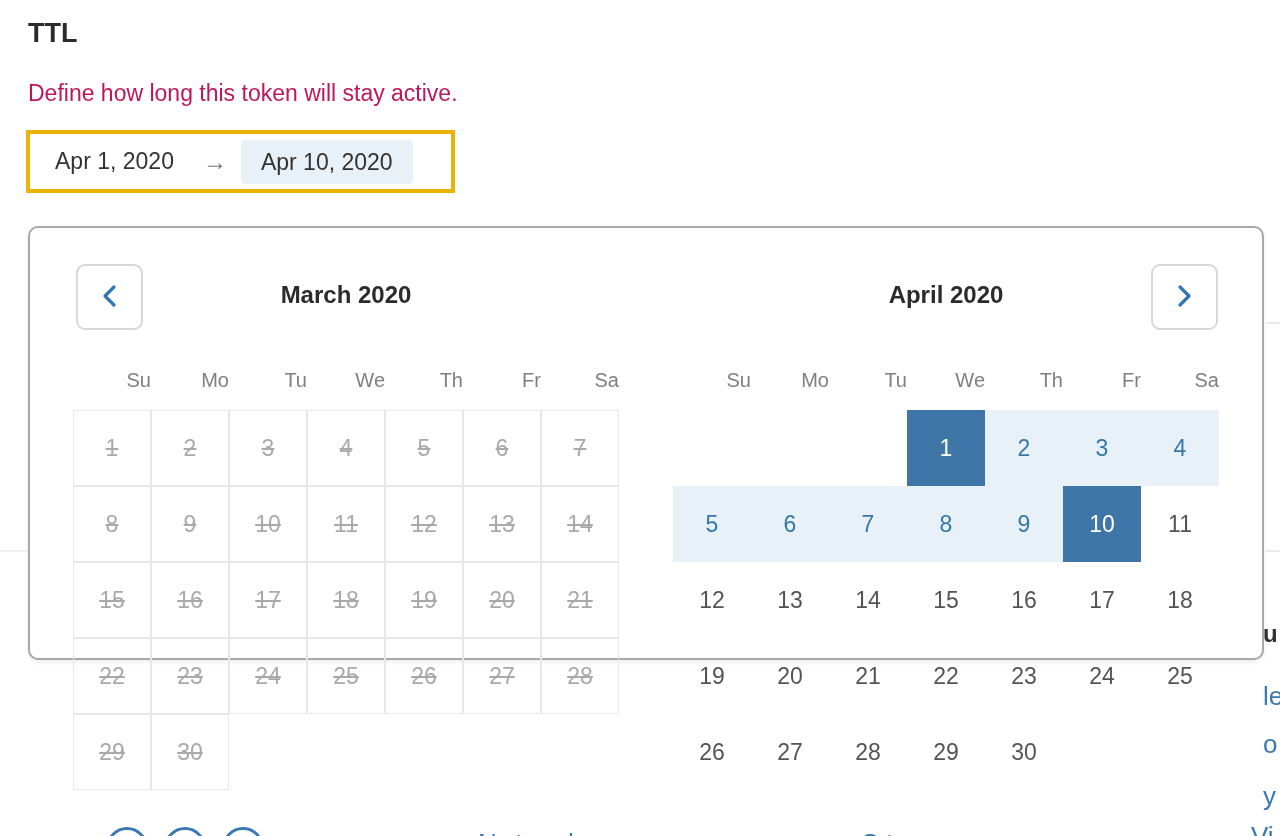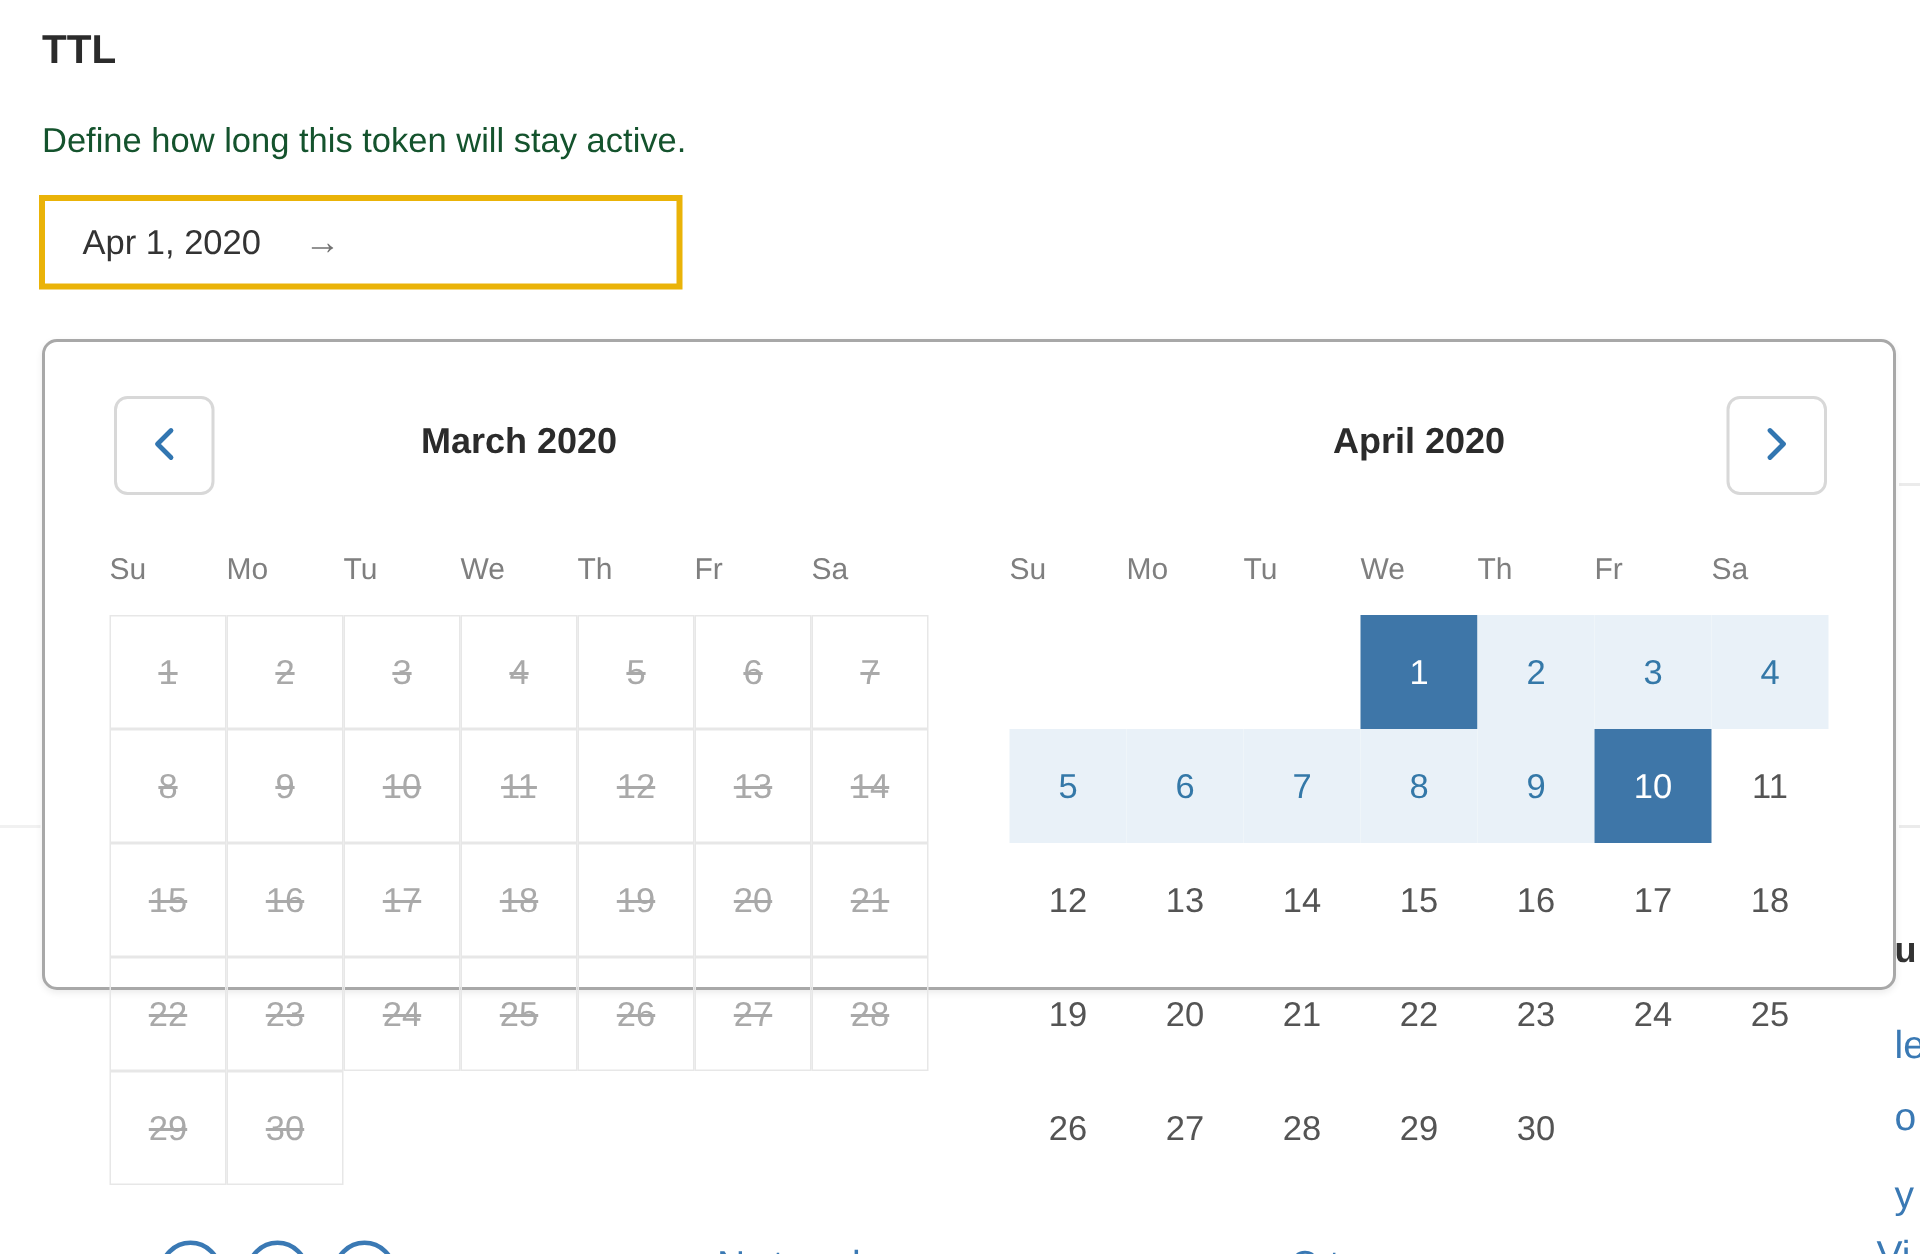--- a/index.html
+++ b/index.html
@@ -4,21 +4,21 @@
 <style>
   * { box-sizing: border-box; }
   html,body { margin:0; padding:0; }
   body {
     width:1280px; height:836px; position:relative; overflow:hidden;
     background:#ffffff; color:#2f2f2f;
     font-family:"Liberation Sans","DejaVu Sans",sans-serif;
   }
   
   .page-title { position:absolute; left:28px; top:18px; margin:0; font-size:27px; font-weight:700; color:#2b2b2b; }
-  .page-desc  { position:absolute; left:28px; top:80px; margin:0; font-size:23px; color:#14532d; }
+  .page-desc  { position:absolute; left:28px; top:80px; margin:0; font-size:23px; color:#be185d; }
   .date-input {
     position:absolute; left:26px; top:130px; width:429px; height:63px;
     border:4px solid #eab308; background:#fff; display:flex; align-items:center;
   }
   .start-field { margin-left:25px; font-size:23px; color:#333; }
   .arrow-sep   { margin-left:29px; font-size:24px; color:#737373; }
   .end-field   {
     margin-left:14px; font-size:23px; color:#333;
     background:var(--range-bg,#e9f1f8); border-radius:4px;
     padding:0 20px; height:44px; line-height:44px;
@@ -41,21 +41,21 @@
   .month-0 { left:43px; }
   .month-1 { left:643px; }
   .month-title {
     position:absolute; top:53px; left:0; width:100%; text-align:center;
     font-size:24px; font-weight:700; color:#2b2b2b;
   }
   .weekdays {
     position:absolute; top:141px; left:0;
     display:grid; grid-template-columns:repeat(7,78px);
   }
-  .wd { height:28px; text-align:left; font-size:20px; color:var(--weekday-text,#7f7f7f); }
+  .wd { height:28px; text-align:right; font-size:20px; color:var(--weekday-text,#7f7f7f); }
   .days {
     position:absolute; top:182px; left:0;
     display:grid; grid-template-columns:repeat(7,78px); grid-auto-rows:76px;
   }
   .day {
     display:flex; align-items:center; justify-content:center;
     font-size:23px; color:var(--day-text,#545454); cursor:pointer;
   }
   .day.empty { cursor:default; }
   .day.disabled {
@@ -88,20 +88,21 @@
 <body style="--selected-bg: #3e76a8; --selected-text: #ffffff; --range-bg: #e9f1f8; --range-text: #3478a8; --accent-blue: #3276b1; --disabled-text: #a9a9a9; --day-text: #545454; --weekday-text: #7f7f7f;">
 
 <main>
 
   <h2 class="page-title">TTL</h2>
   <p class="page-desc">Define how long this token will stay active.</p>
 
   <div class="date-input">
     <span class="start-field">Apr 1, 2020</span>
     <span class="arrow-sep">→</span>
+    <span class="end-field">Apr 10, 2020</span>
   </div>
 
   <div class="divider div-r1"></div>
   <div class="divider div-r2"></div>
   <div class="divider div-l1"></div>
   <span class="frag frag-u">u</span>
   <span class="frag frag-le">le</span>
   <span class="frag frag-o">o</span>
   <span class="frag frag-y">y</span>
   <span class="frag frag-vi">Vi</span>

